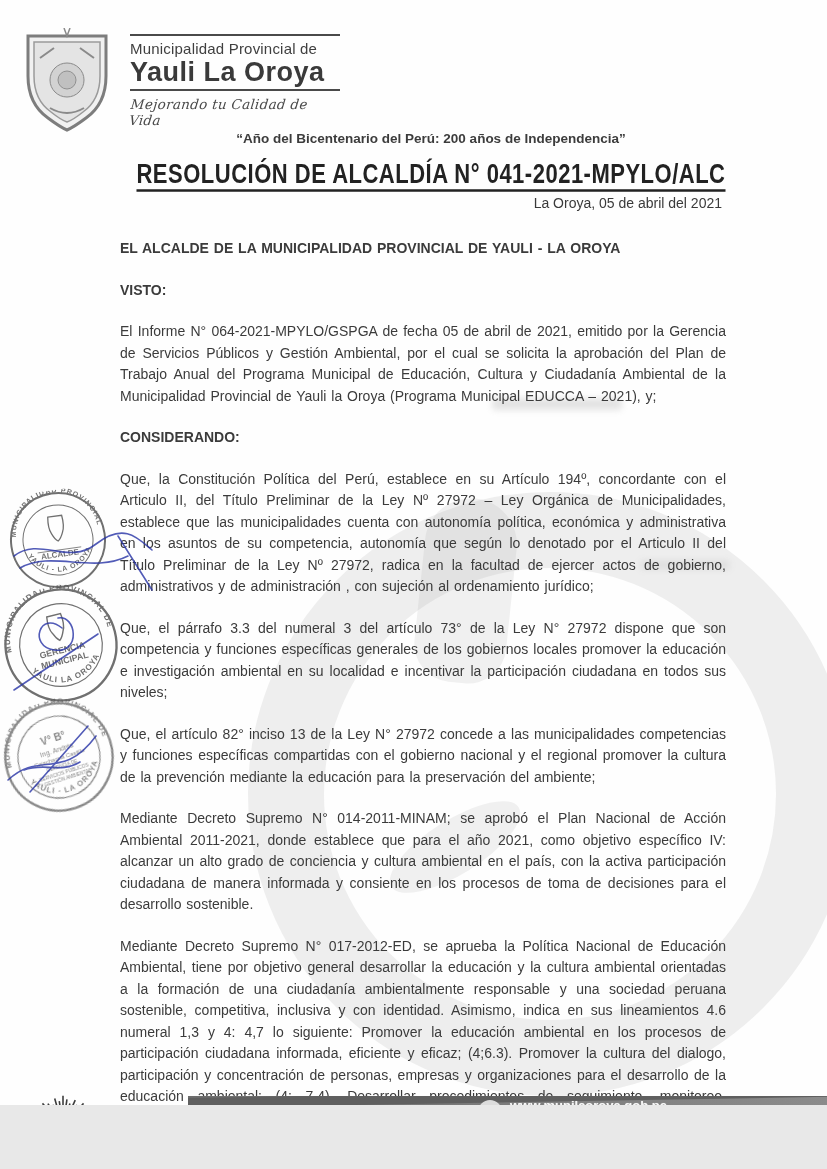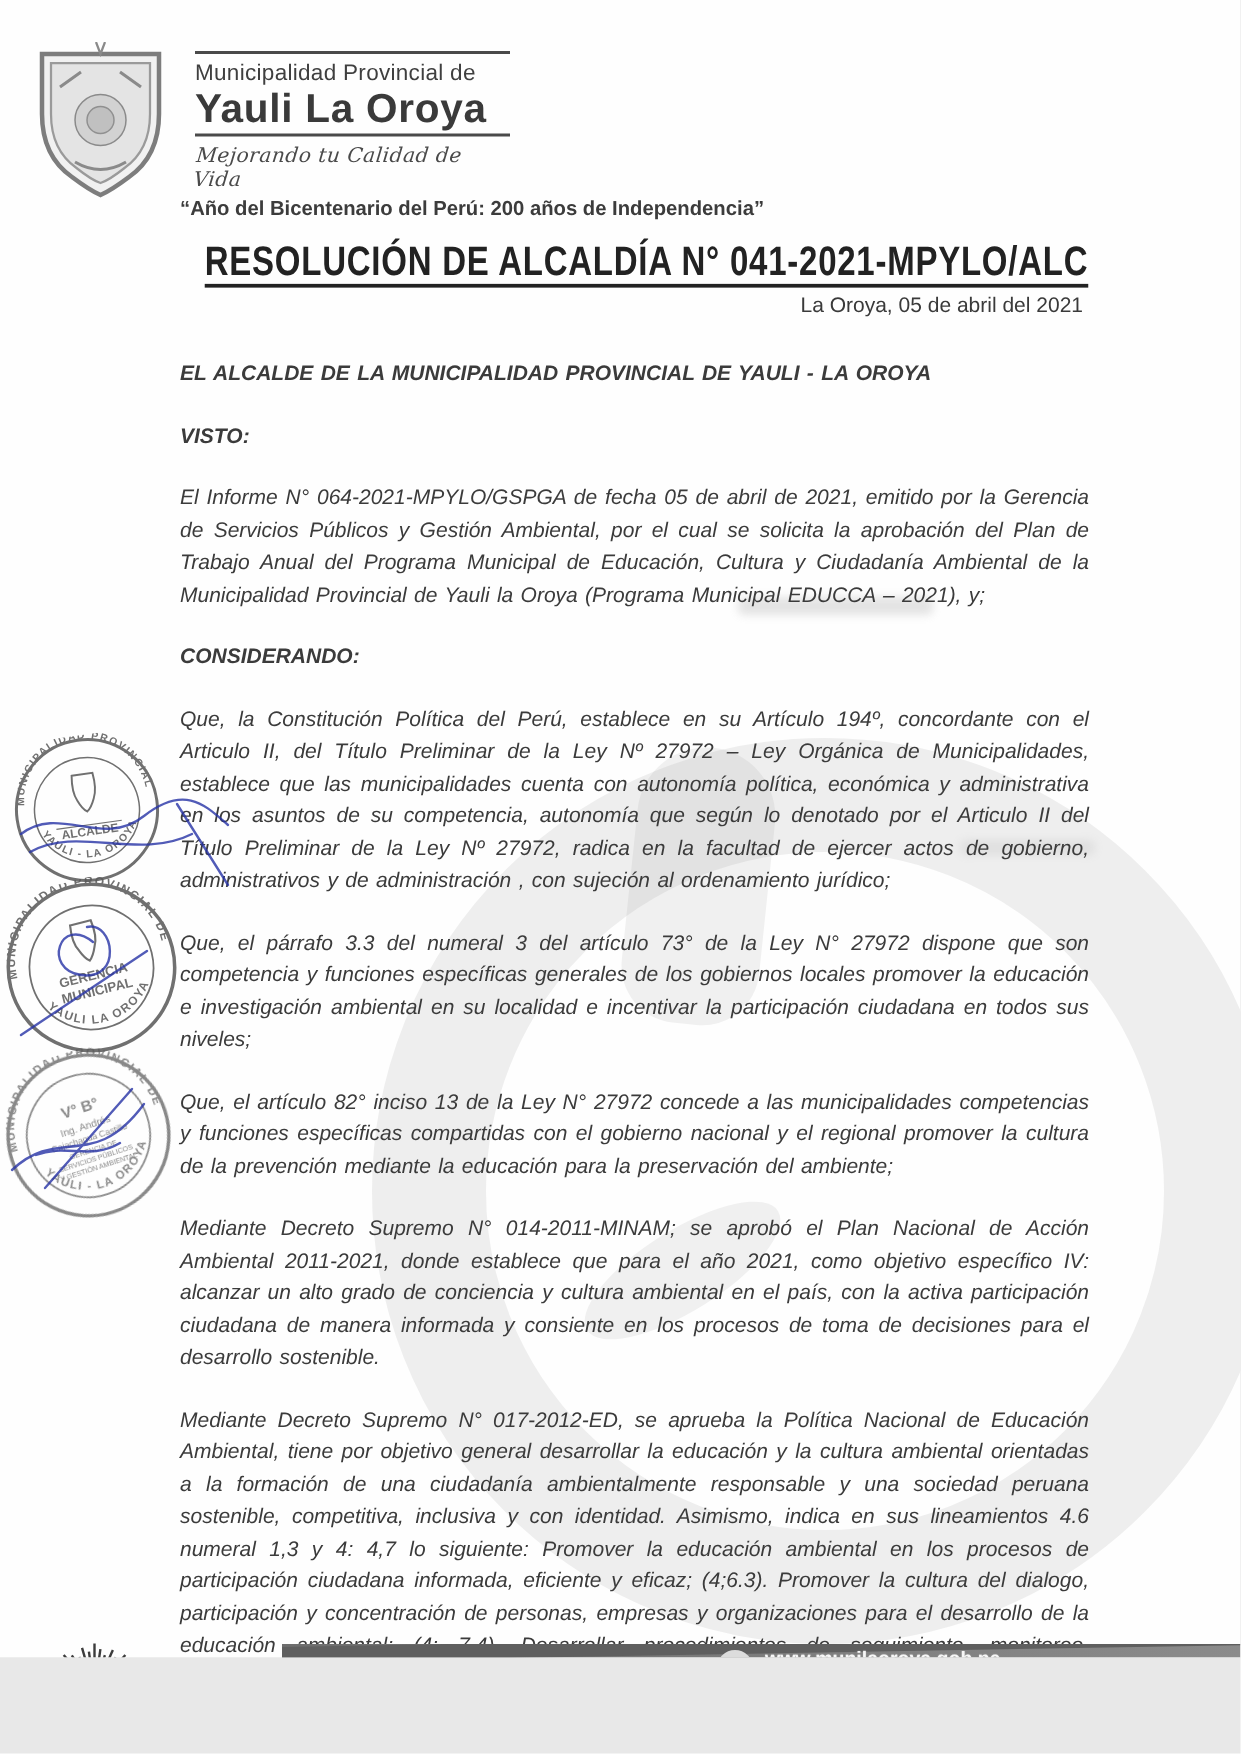--- a/index.html
+++ b/index.html
@@ -10,32 +10,32 @@
   }
   
   .crest{position:absolute;left:20px;top:28px;width:94px;height:108px;}
   .org{position:absolute;left:130px;top:32px;width:210px;}
   .org .rule{height:2px;background:#4a4a4a;margin:2px 0 4px 0;}
   .org-line1{font-size:15px;color:#3f3f3f;letter-spacing:.2px;}
   .org-name{font-size:27px;font-weight:bold;color:#3a3a3a;letter-spacing:.5px;line-height:30px;}
   .slogan{font-family:"DejaVu Serif",serif;font-style:italic;font-size:13.5px;color:#4a4a4a;
           transform:skewX(-6deg);margin-top:5px;letter-spacing:.3px;}
   
-  .year-quote{position:absolute;left:120px;top:131px;width:622px;
+  .year-quote{position:absolute;left:120px;top:131px;width:622px;text-align:center;
               font-size:13.5px;font-weight:600;color:#3c3c3c;}
   .res-title{position:absolute;left:120px;top:158px;width:622px;text-align:center;
              font-size:22px;font-weight:bold;letter-spacing:.5px;color:#222;
              transform:scaleY(1.25);transform-origin:top center;
              text-decoration:underline;text-underline-offset:5px;text-decoration-thickness:2px;}
   .dateline{position:absolute;left:120px;top:195px;width:602px;text-align:right;
             font-size:14px;color:#3a3a3a;}
   
   .body{position:absolute;left:120px;top:238px;width:623px;font-size:14px;line-height:21.5px;
         text-align:justify;color:#3b3b3b;word-spacing:1px;}
-  .body p{margin:0 17px 20px 0;font-style:italic;}
+  .body p{margin:0 17px 20px 0;}
   .label-line{margin:0 0 20px 0;font-weight:bold;}
   
   .wm-ring{position:absolute;left:248px;top:492px;width:452px;height:452px;border-radius:50%;
            border:76px solid #8f8f8f;opacity:.14;}
   .wm-stem{position:absolute;left:420px;top:498px;width:92px;height:185px;background:#8f8f8f;
            opacity:.13;border-radius:46px 46px 38px 38px;transform:rotate(6deg);}
   .wm-leaf{position:absolute;left:380px;top:820px;width:150px;height:54px;background:#8f8f8f;
            opacity:.12;border-radius:50%;transform:rotate(-32deg);}
   .smudge{position:absolute;background:#9f9f9f;opacity:.28;filter:blur(3px);border-radius:4px;}
   

